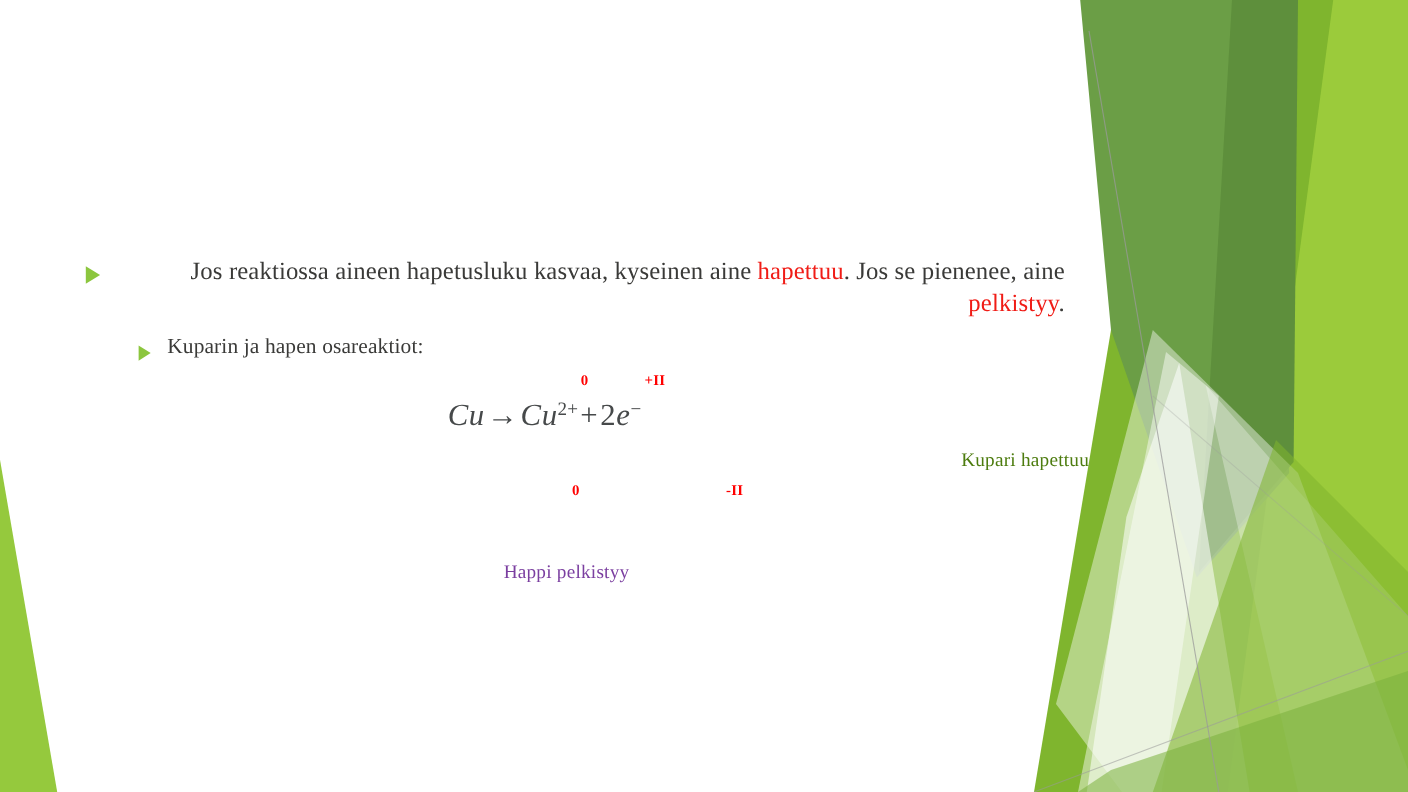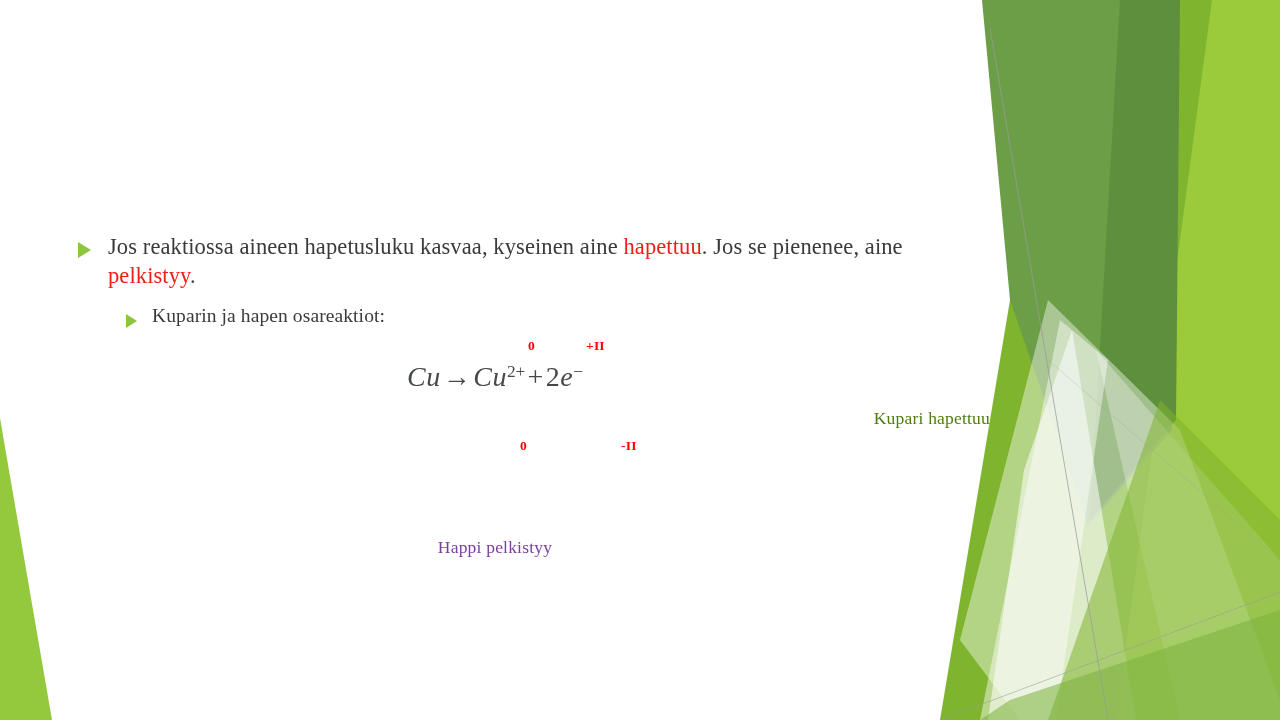--- a/index.html
+++ b/index.html
@@ -37,20 +37,21 @@
     height: 720px;
   }
 
   .bullet-l1 {
     position: absolute;
     left: 78px;
     top: 233px;
     width: 890px;
     display: flex;
     align-items: flex-start;
+    text-align: right;
   }
   .bullet-l2 {
     position: absolute;
     left: 126px;
     top: 303px;
     width: 800px;
     display: flex;
     align-items: flex-end;
   }
 
@@ -109,21 +110,21 @@
   }
   .ox {
     position: absolute;
     top: 0;
     white-space: nowrap;
     letter-spacing: 0.2px;
   }
   .eq-1 .ox-a { left: 528px; }
   .eq-1 .ox-b { left: 586px; }
   .eq-2 .ox-a { left: 520px; }
-  .eq-2 .ox-b { left: 621px; }
+  .eq-2 .ox-b { left: 660px; }
 
   .eq-math {
     font-family: "Liberation Serif", "DejaVu Serif", serif;
     font-style: italic;
     font-size: 28px;
     line-height: 32px;
     color: #46494A;
     white-space: nowrap;
     letter-spacing: 0.5px;
   }
@@ -155,22 +156,23 @@
     font-size: 17.5px;
     line-height: 22px;
     letter-spacing: 0.2px;
   }
   .cap-1 {
     top: 407px;
     color: #4d7c0f;
     text-align: right;
   }
   .cap-2 {
-    top: 536px;
+    top: 508px;
     color: #7B3FA0;
+    padding-left: 20px;
   }
 </style>
 </head>
 <body>
 
 <div class="slide">
 
   <svg class="facet-bg" viewBox="0 0 1280 720" width="1280" height="720" preserveAspectRatio="none">
 
     <polygon points="0,418 0,720 52,720" fill="#95C93D"></polygon>

